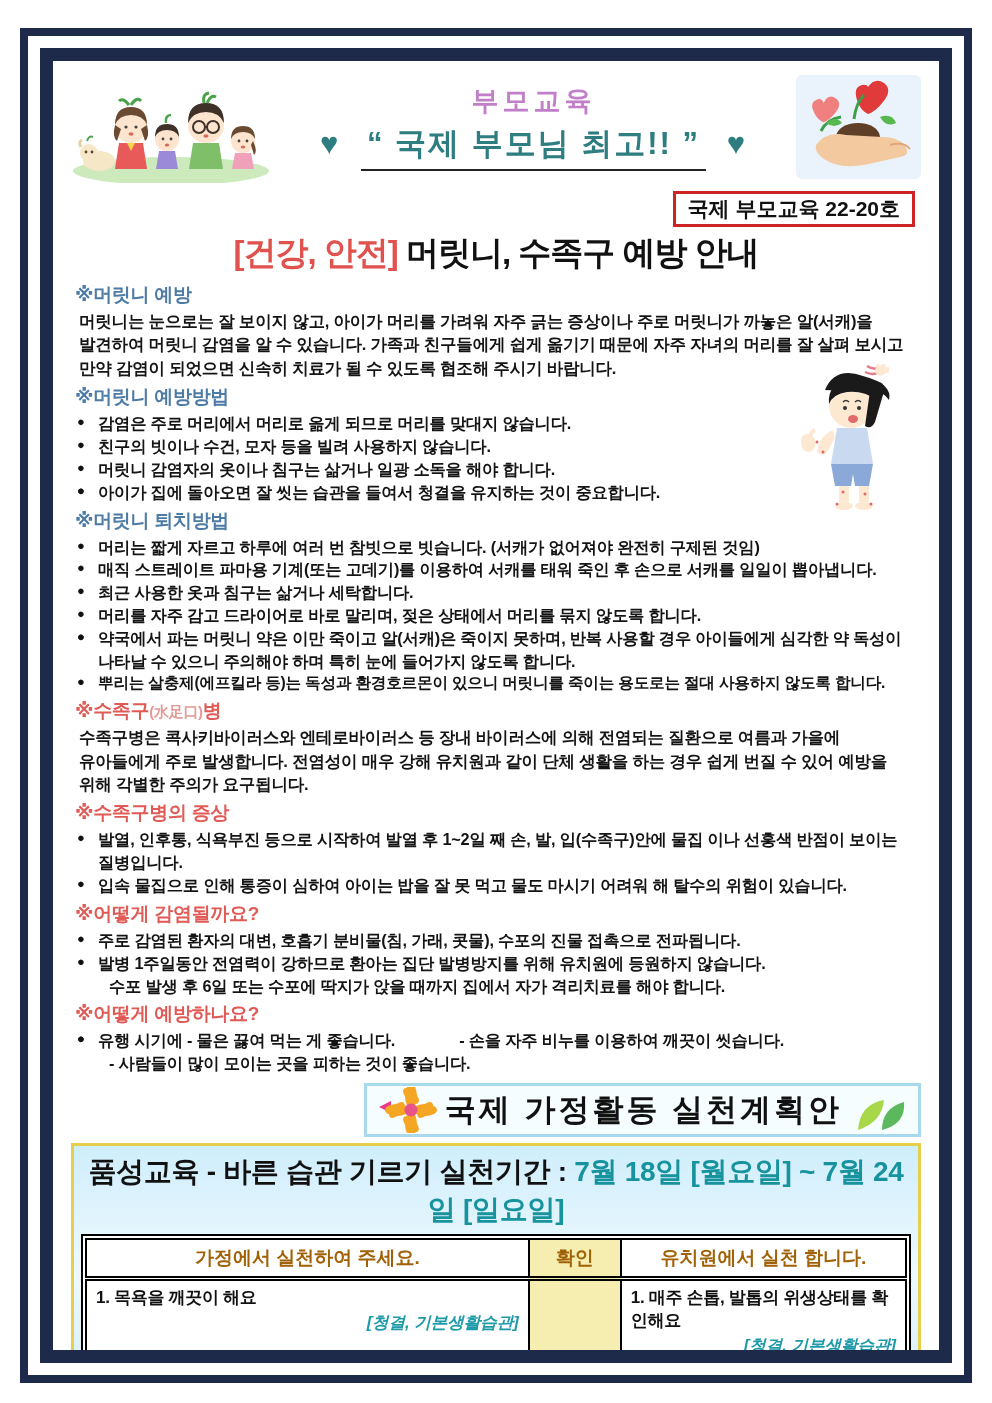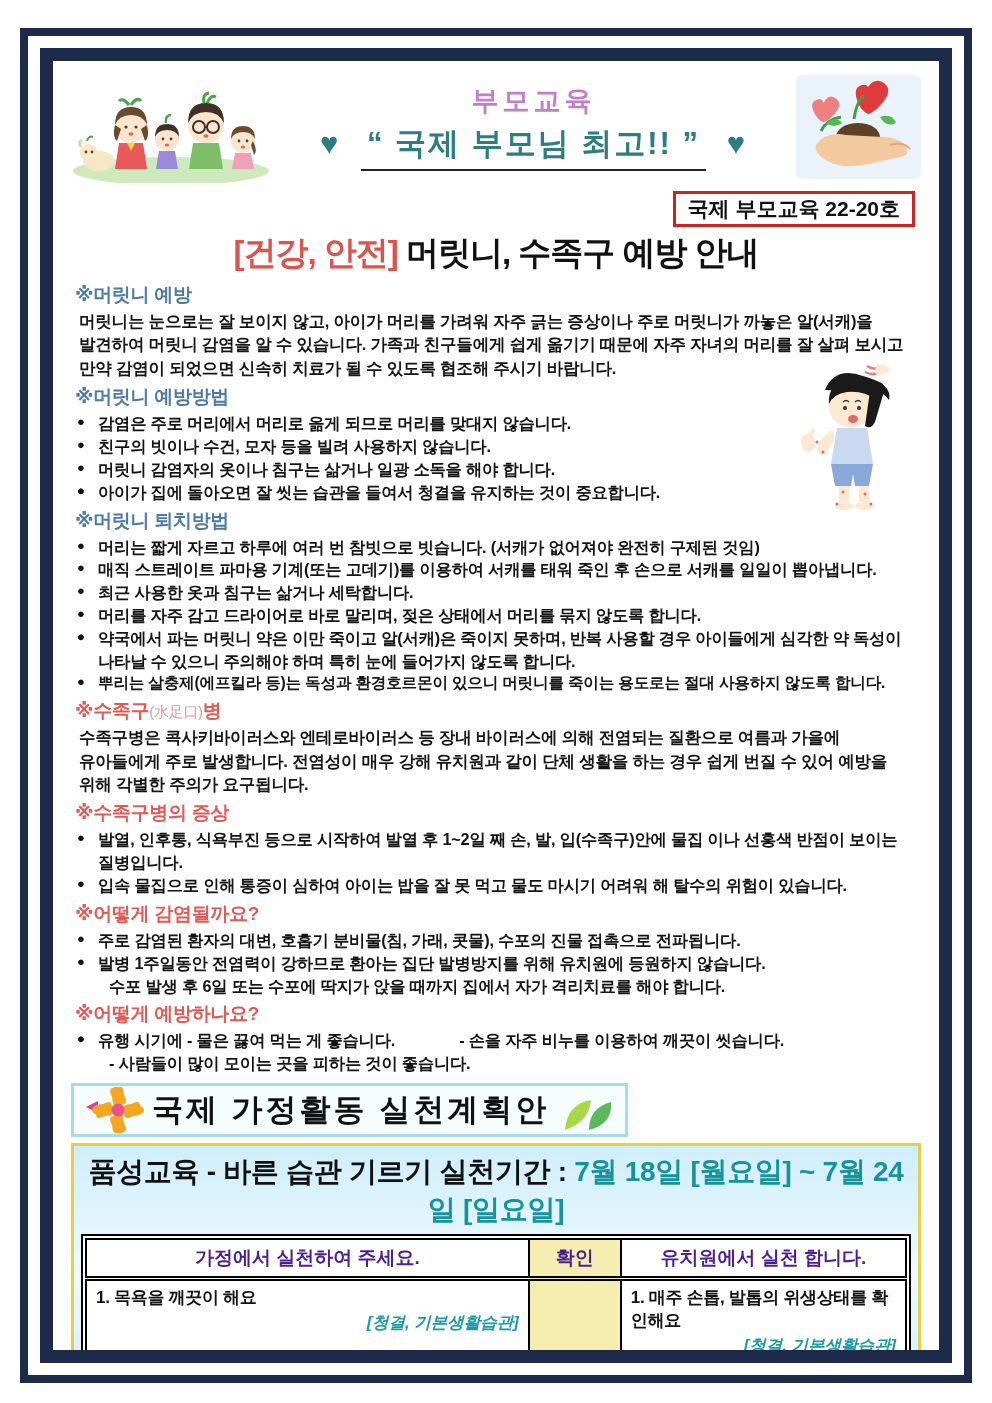--- a/index.html
+++ b/index.html
@@ -26,46 +26,46 @@
   .issue-row { display:flex; justify-content:flex-end; margin:8px 6px 2px 0; }
   .issue-box { border:3px solid #cc2424; padding:1px 12px; font-size:21px; font-weight:800; color:#111; }
   
   .doc-title { text-align:center; font-size:33px; font-weight:800; letter-spacing:-1px; margin:4px 0 6px; color:#111; }
   .doc-title .tag { color:#e0524e; }
   
   .content { padding:0 4px; }
   .sec-h { font-size:19px; font-weight:800; letter-spacing:-0.3px; margin:4px 0 2px; }
   .sec-h.blue { color:#4d7ba6; }
   .sec-h.red  { color:#e05a56; }
-  .sec-h .hanja { font-size:15px; font-weight:400; color:#e49a96; }
+  .sec-h .hanja { font-size:15px; font-weight:700; color:#e49a96; }
   .body-p { margin:0 0 2px; font-size:16.5px; font-weight:700; line-height:1.42; color:#141414;
             word-break:keep-all; letter-spacing:-0.2px; padding-left:4px; }
   ul.blist { list-style:none; margin:0 0 2px; padding:0; }
   .item { position:relative; padding-left:23px; font-size:16.3px; font-weight:700; line-height:1.4;
           color:#141414; word-break:keep-all; letter-spacing:-0.2px; }
   .item .blt { position:absolute; left:2px; top:1px; font-size:13px; color:#111; }
   .item.cont { padding-left:34px; }
   .methods-wrap { position:relative; }
   .methods-wrap ul { max-width:720px; }
   .boy-illu { position:absolute; right:0px; top:-20px; width:150px; height:150px; }
   .split-line .gapper { display:inline-block; width:64px; }
   
-  .banner-row { display:flex; justify-content:flex-start; margin:8px 0 6px; }
+  .banner-row { display:flex; justify-content:flex-end; margin:8px 0 6px; }
   .banner { display:flex; align-items:center; gap:6px; border:3px solid #a9d9ec; background:#f6fdff;
             padding:1px 10px; }
   .banner-title { font-size:31px; font-weight:800; letter-spacing:3px; color:#111; }
   
   .plan-box { border:3px solid #e6cf4a; background:linear-gradient(180deg,#cfeefb 0%,#eef9ff 55%,#d8f0fb 100%);
               padding:5px 7px 7px; }
   .period { text-align:center; font-size:28px; font-weight:800; letter-spacing:-0.3px; padding:2px 0 5px; color:#111; }
   .period .val { color:#17939e; }
   .ptable-frame { border:2px solid #000; background:#fff; padding:2px; }
   table.ptable { width:100%; border-collapse:collapse; background:#fff; }
   .ptable th { border:2px solid #000; border-bottom:5px double #000; font-size:19px; font-weight:800;
-               padding:5px 4px; color:#4c1d95; background:#fff; }
+               padding:5px 4px; color:#a16207; background:#fff; }
   .ptable th.chk, .ptable td.chk { background:#f5eeb0; width:72px; }
   .ptable td { border:2px solid #000; vertical-align:top; padding:5px 9px 7px; background:#fff; }
   .task { font-size:17px; font-weight:800; color:#111; letter-spacing:-0.3px; }
   .tag-teal { display:block; text-align:right; font-size:16.5px; font-weight:800; color:#1f9aa8; margin-top:3px;font-style:italic; }
   .ptable td.home { width:54%; }
 </style>
 </head>
 <body>
 
 <div class="frame-outer">

